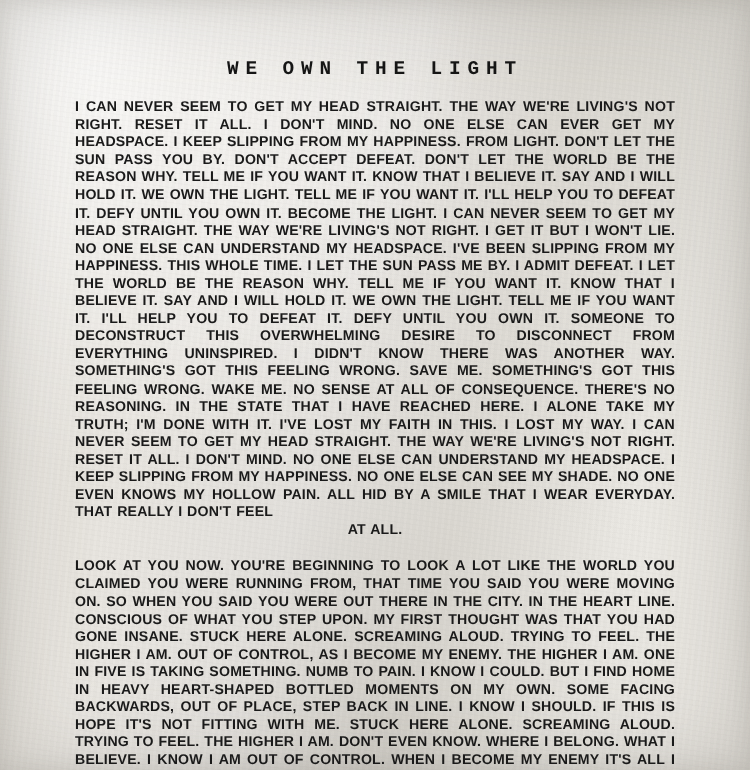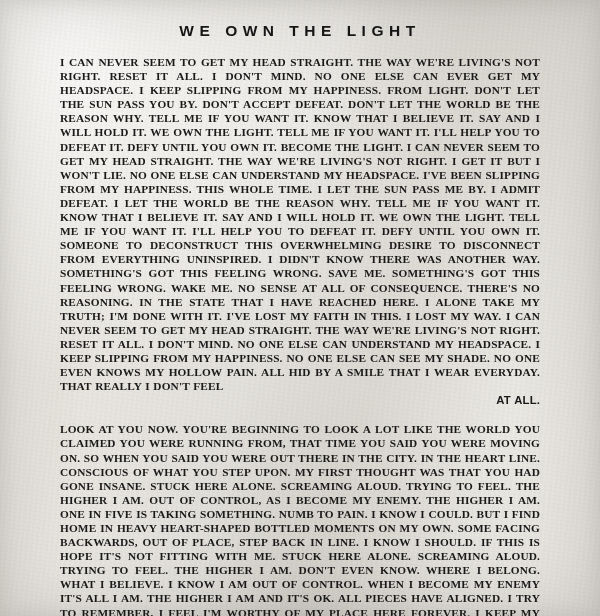--- a/index.html
+++ b/index.html
@@ -50,43 +50,42 @@
     box-sizing: border-box;
   }
   .song-title {
     text-align: center;
     font-weight: bold;
     font-size: 15.5px;
     letter-spacing: 5.5px;
     color: #151515;
     text-transform: uppercase;
   }
-  #title-1 { padding-top: 22px; }
+  #title-1 { padding-top: 46px; font-family: Liberation Mono, monospace; }
   #title-2 { padding-top: 27px; }
   .lyrics {
     margin-top: 15px;
     font-size: 11.3px;
     line-height: 14.1px;
     letter-spacing: 0.15px;
     font-weight: bold;
     color: #1a1a1a;
     text-align: justify;
     text-transform: uppercase;
     word-spacing: 0.6px;
     hyphens: none;
   }
   
   .lyrics .last-line {
     display: block;
-    text-align: right;
+    text-align: center;
     margin-top: 0;
   }
   .lyrics .body {
     display: inline;
-    font-family: Liberation Serif, serif;
   }
 </style>
 </head>
 <body>
 
 <div id="page">
   <div class="content">
 
     <div class="song-title" id="title-1">WE OWN THE LIGHT</div>
 

